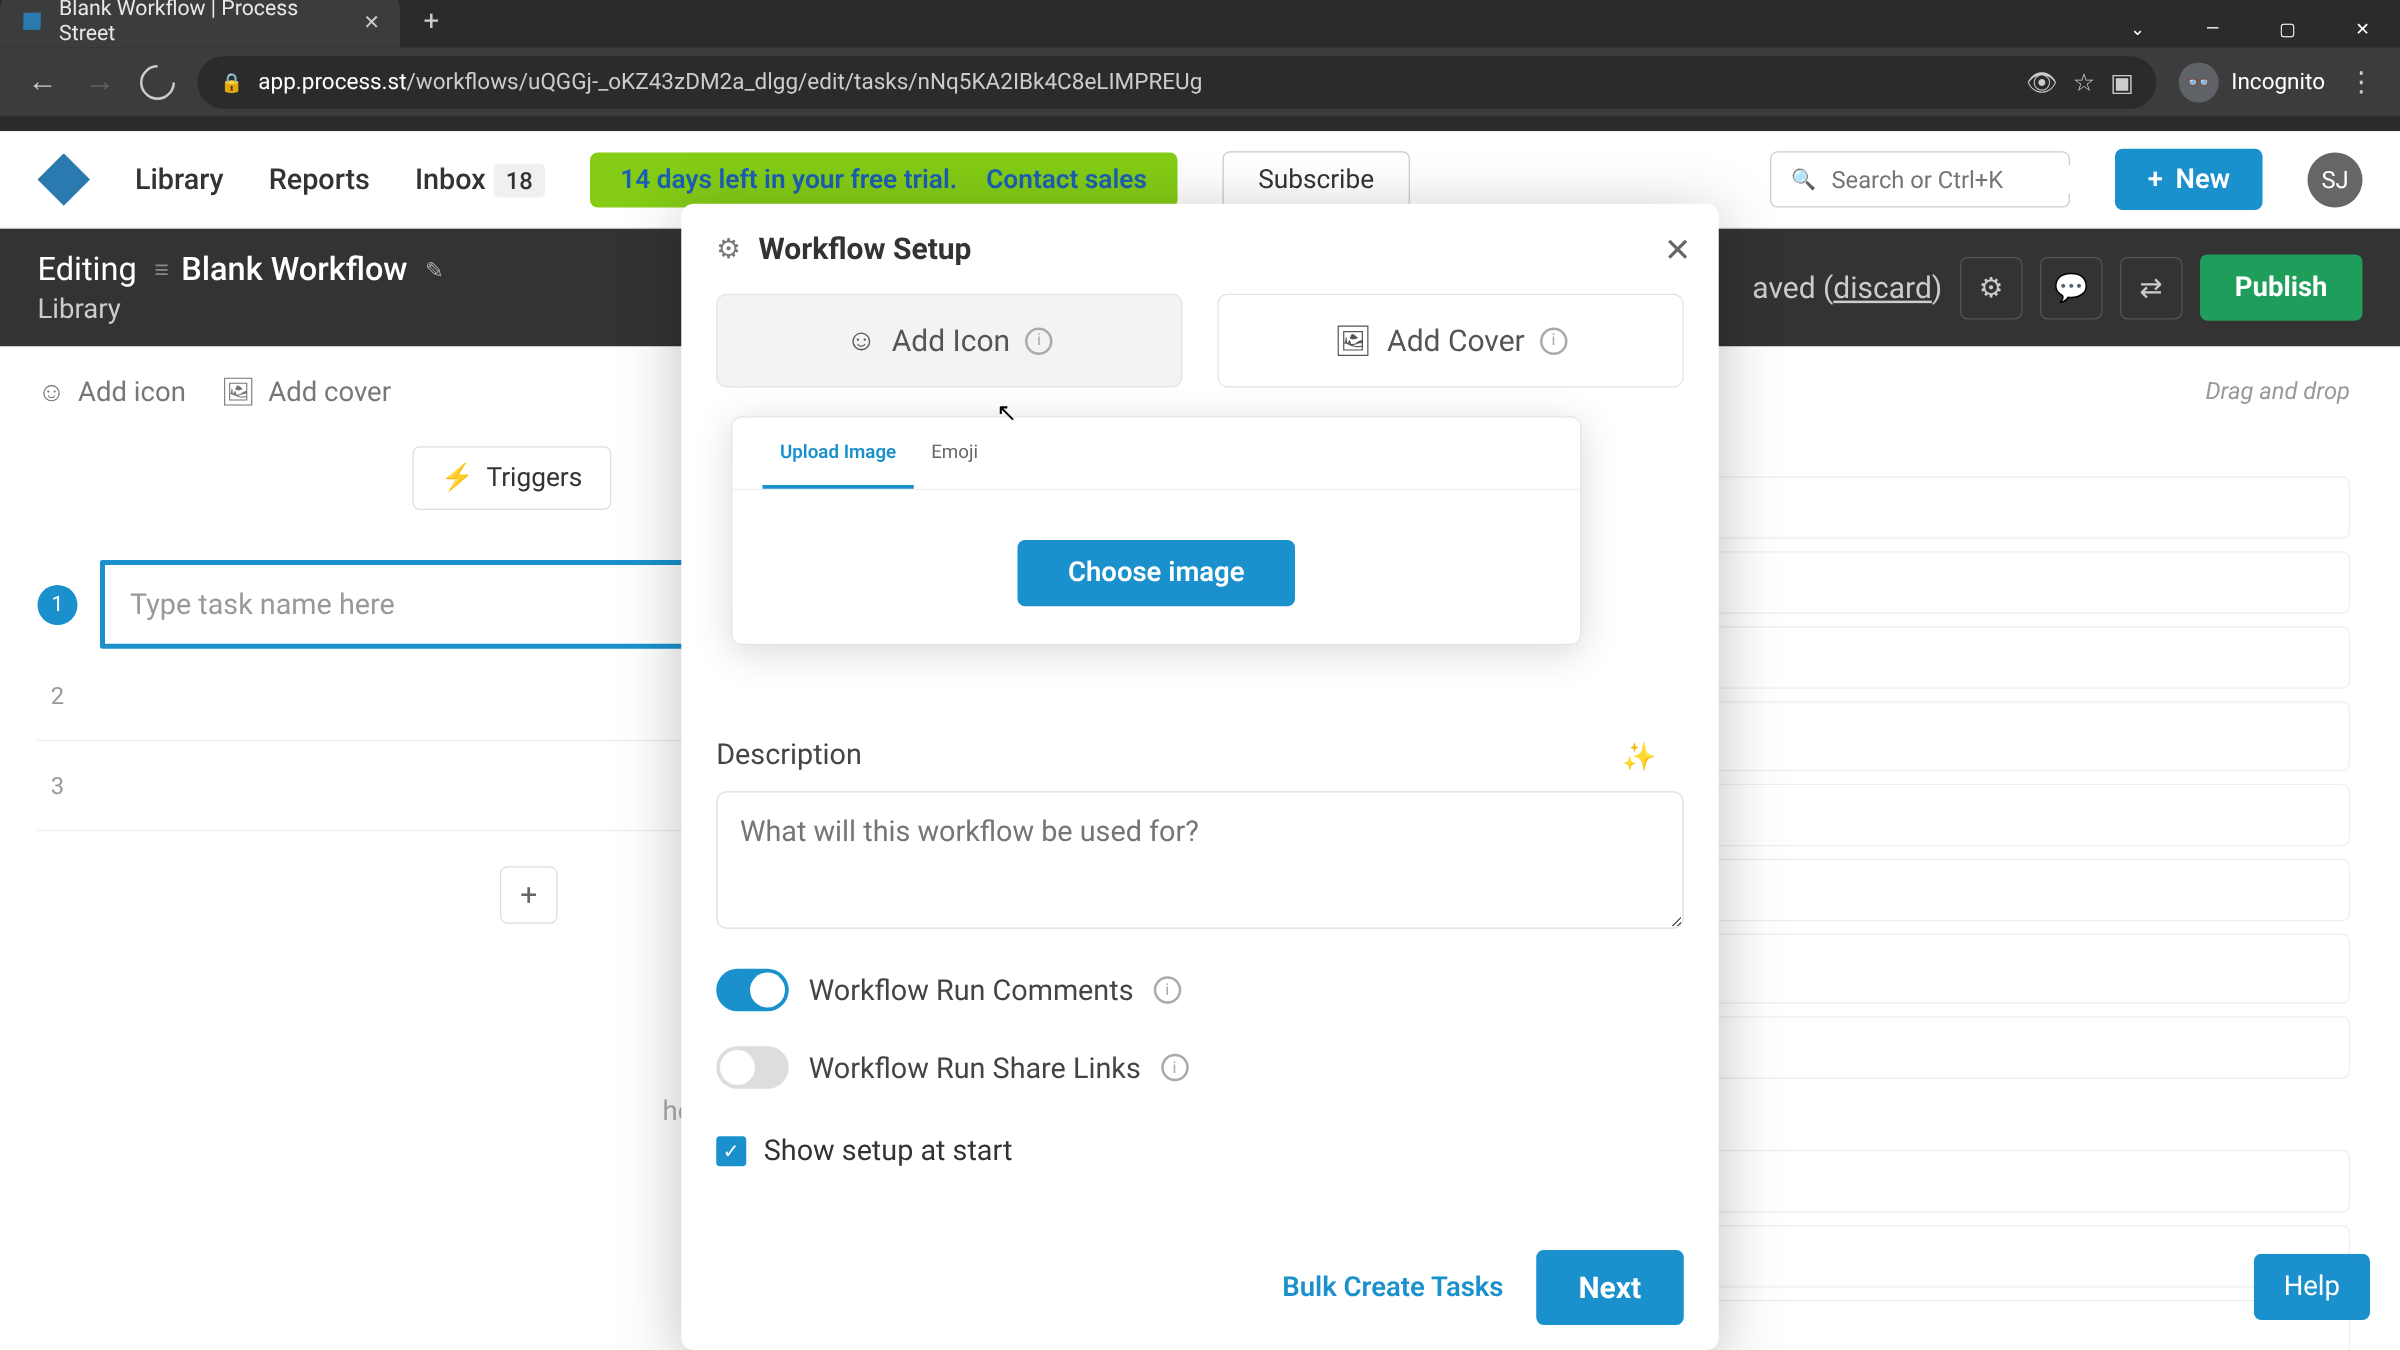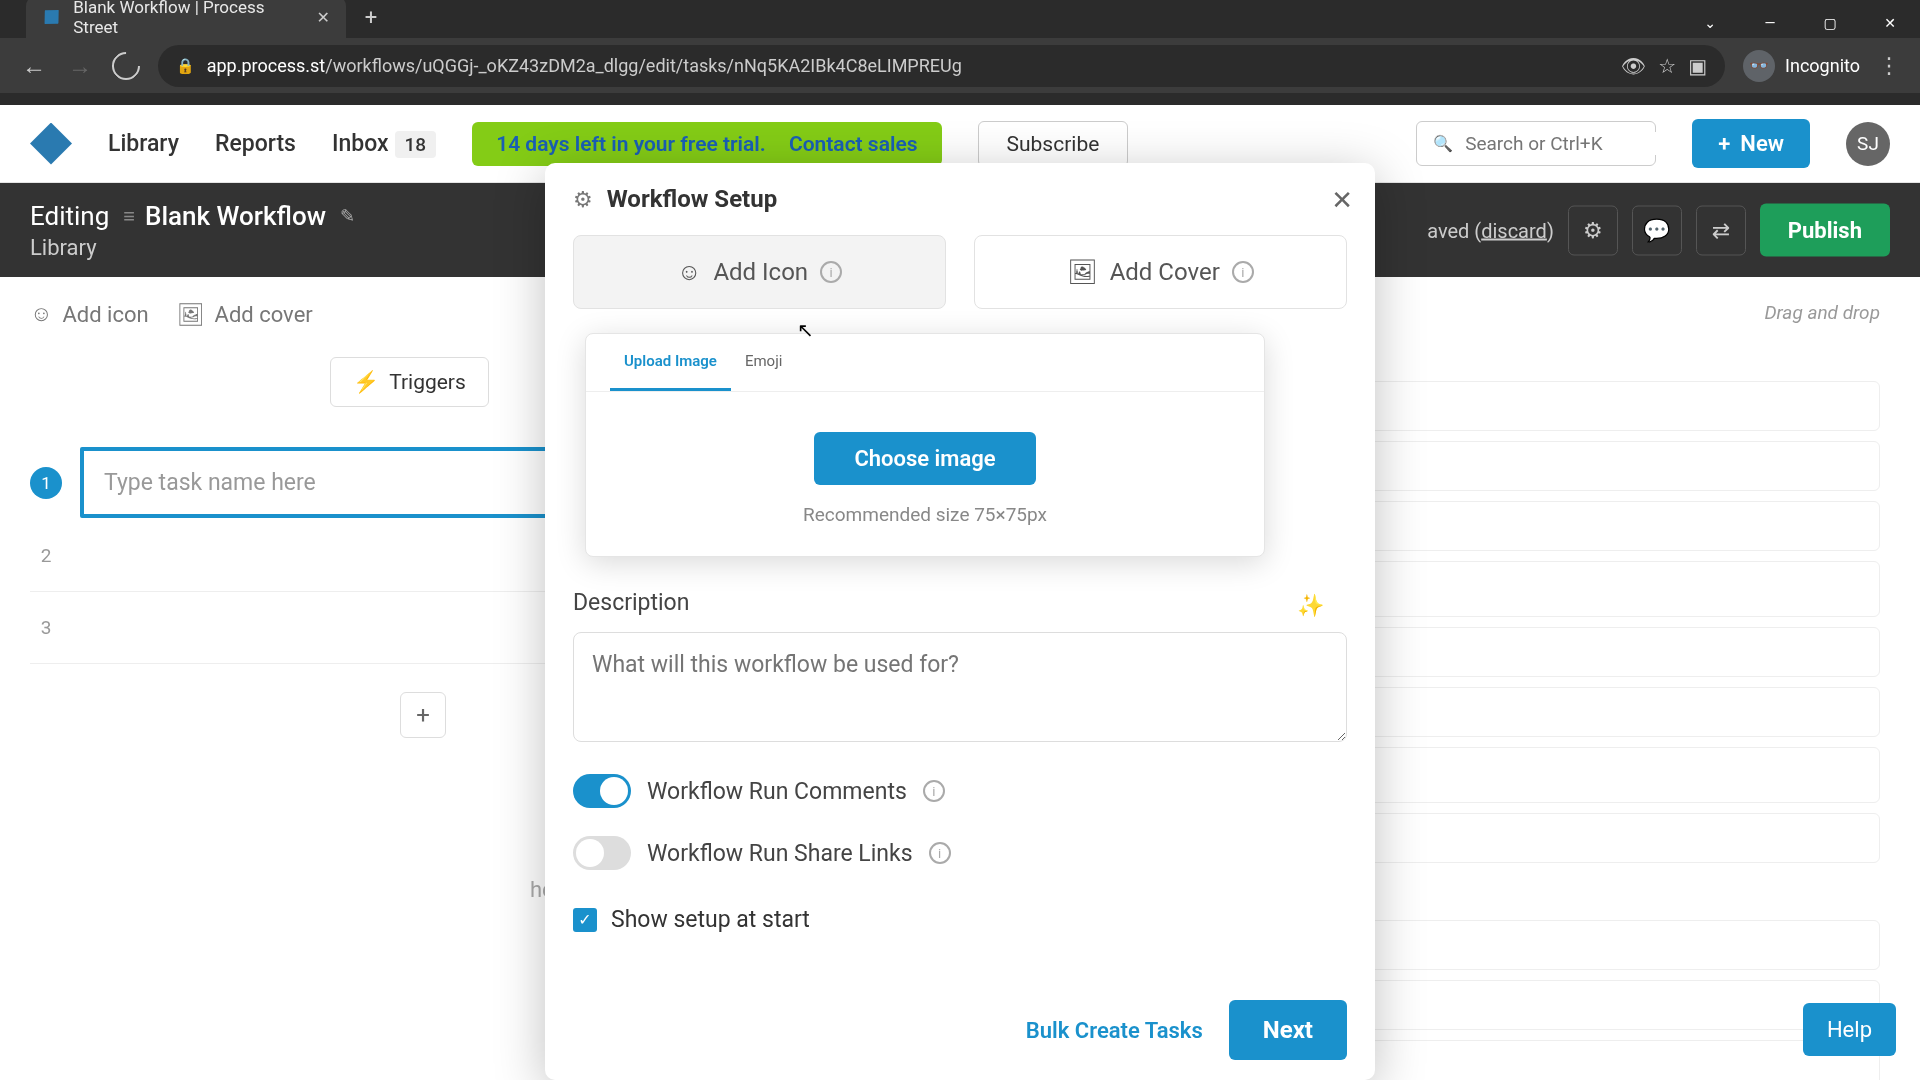--- a/index.html
+++ b/index.html
@@ -1,20 +1,20 @@
 <!DOCTYPE html>
 <html><head>
 <meta charset="utf-8">
 <style>
 * { margin:0; padding:0; box-sizing:border-box; font-family:-apple-system,BlinkMacSystemFont,"Segoe UI",Roboto,sans-serif; }
 body { width:1920px; height:1080px; overflow:hidden; background:#fff; position:relative; }
 
 
 .browser-chrome { width:100%; height:105px; background:#2b2b2b; display:flex; flex-direction:column; }
-.tab-bar { height:38px; display:flex; align-items:flex-end; padding-left:26px; }
+.tab-bar { height:38px; display:flex; align-items:flex-end; padding-left:0; }
 .tab { background:#3c3c3c; width:320px; height:42px; border-radius:10px 10px 0 0; display:flex; align-items:center; padding:0 16px; color:#e8e8e8; font-size:17px; gap:12px; }
 .tab-favicon { width:20px; height:20px; background:#2a7ab0; clip-path:polygon(50% 0,100% 50%,50% 100%,0 50%); transform:rotate(45deg); }
 .tab-close { margin-left:auto; font-size:16px; color:#ccc; cursor:pointer; }
 .new-tab { width:34px; height:34px; display:flex; align-items:center; justify-content:center; color:#ccc; font-size:22px; margin-left:8px; margin-bottom:4px; }
 .window-controls { position:absolute; right:0; top:0; height:46px; display:flex; }
 .window-btn { width:60px; display:flex; align-items:center; justify-content:center; color:#fff; font-size:14px; }
 .addr-bar { height:55px; background:#3c3c3c; display:flex; align-items:center; padding:0 20px; gap:18px; }
 .nav-btn { color:#ccc; font-size:24px; width:28px; text-align:center; }
 .nav-btn.disabled { color:#666; }
 .reload { width:28px; height:28px; border:2.5px solid #ccc; border-radius:50%; border-top-color:transparent; transform:rotate(45deg); position:relative; }
@@ -42,21 +42,21 @@
 
 
 .edit-bar { height:94px; background:#333; display:flex; padding:12px 30px; flex-direction:column; justify-content:center; gap:4px; position:relative; }
 .edit-title-row { display:flex; align-items:center; gap:14px; }
 .editing-label { color:#fff; font-size:26px; font-weight:400; }
 .blank-wf { color:#fff; font-size:26px; font-weight:500; display:flex; align-items:center; gap:10px; }
 .blank-wf .wf-icon { color:#888; font-size:20px; }
 .pencil { color:#aaa; font-size:18px; }
 .breadcrumb { color:#ccc; font-size:22px; }
 .edit-actions { position:absolute; right:30px; top:50%; transform:translateY(-50%); display:flex; align-items:center; gap:14px; }
-.saved-text { color:#ccc; font-size:20px; }
+.saved-text { color:#ccc; font-size:24px; }
 .saved-text u { cursor:pointer; }
 .icon-btn { width:50px; height:50px; border:1px solid #555; border-radius:6px; display:flex; align-items:center; justify-content:center; color:#ccc; font-size:22px; }
 .publish-btn { background:#1e9e5a; color:#fff; padding:14px 28px; border-radius:6px; font-size:22px; font-weight:700; }
 
 
 .main { display:flex; height:calc(100% - 277px); position:relative; }
 .task-pane { width:830px; padding:24px 30px; }
 .add-icon-cover { display:flex; gap:28px; margin-bottom:30px; }
 .add-link { display:flex; align-items:center; gap:10px; color:#777; font-size:22px; }
 .triggers-btn { border:1px solid #ddd; padding:12px 22px; border-radius:6px; font-size:21px; color:#333; display:inline-flex; align-items:center; gap:10px; margin-left:300px; margin-bottom:40px; }
@@ -296,21 +296,20 @@
           </div>
       </div>
 
       <div class="popover">
         <div class="popover-tabs">
           <div class="ptab active">Upload Image</div>
           <div class="ptab">Emoji</div>
         </div>
         <div class="upload-area">
           <button class="choose-btn">Choose image</button>
-          <div class="rec-size">Recommended size 75×75px</div>
         </div>
       </div>
 
       <span class="magic-icon">✨</span>
 
       <div class="desc-label">Description</div>
       <textarea class="desc-box" placeholder="What will this workflow be used for?" style=""></textarea>
 
       <div class="toggle-row">
         <div class="toggle on"></div>

